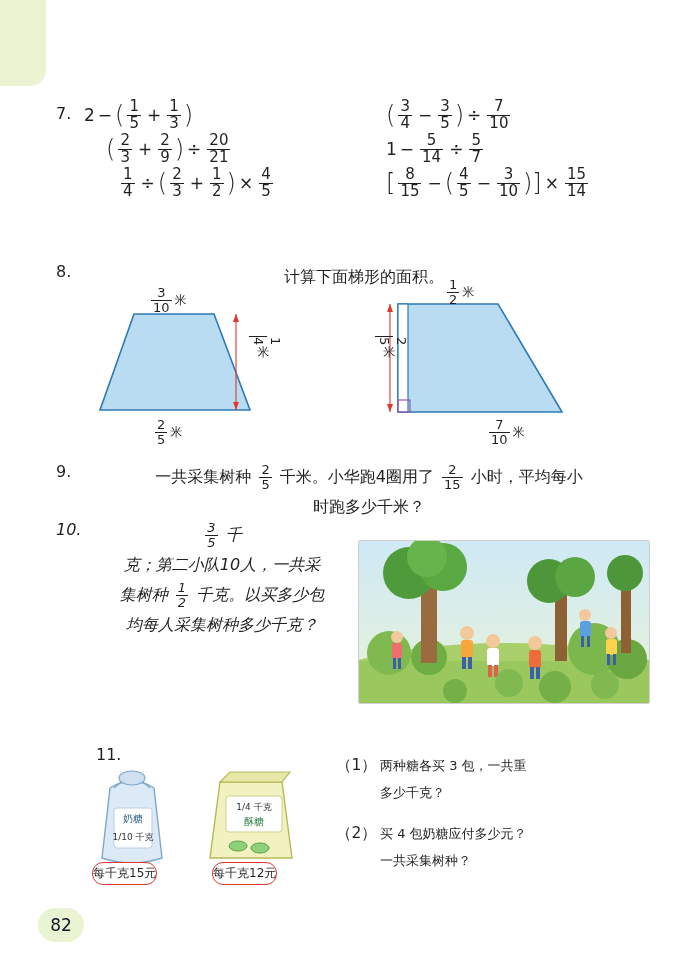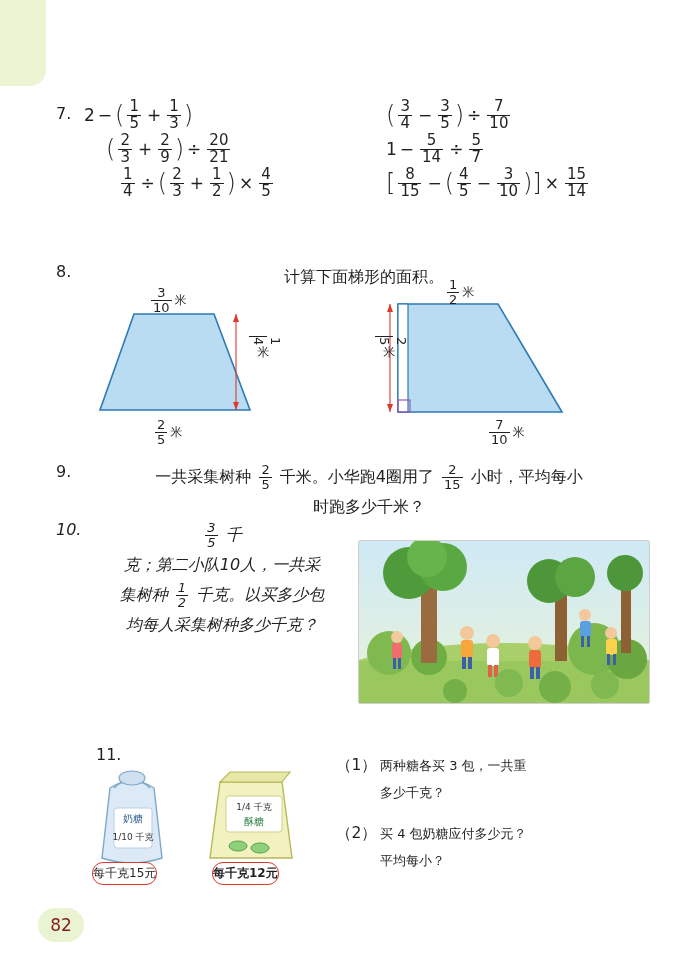--- a/index.html
+++ b/index.html
@@ -73,21 +73,21 @@
     white-space:nowrap;
   }
   .q11-right{position:absolute;left:336px;top:752px;width:310px;}
   .q11-right .line{font-size:13px;line-height:27px;}
 
   
   .pagenum{
     position:absolute;left:38px;top:908px;width:46px;height:34px;
     background:#eaf4d3;border-radius:17px;
     display:flex;align-items:center;justify-content:center;
-    font-size:17px;color:#7f1d1d;
+    font-size:17px;color:#0f172a;
   }
   .hang{display:flex;}
   .hang .n{width:26px;flex:none;font-size:16px;}
   .hang .b{flex:1;text-align:center;}
 </style>
 </head>
 <body>
 
 <div class="page">
 
@@ -420,34 +420,34 @@
       <path d="M128 20 l62 0 l10 76 l-82 0 z" fill="#f2f2c0" stroke="#b8b858" stroke-width="1.4"></path>
       <path d="M128 20 l10 -10 l60 0 l-8 10 z" fill="#e7e7a8" stroke="#b8b858" stroke-width="1.2"></path>
       <rect x="134" y="34" width="56" height="36" rx="3" fill="#ffffff" stroke="#cfcf8a" stroke-width="1"></rect>
       <text x="162" y="48" font-size="9" text-anchor="middle" fill="#333" font-family="DejaVu Sans">1/4 千克</text>
       <text x="162" y="63" font-size="10" text-anchor="middle" fill="#2a7d3f" font-family="DejaVu Sans">酥糖</text>
       <ellipse cx="146" cy="84" rx="9" ry="5" fill="#8fd07a" stroke="#5a9b4a" stroke-width="1"></ellipse>
       <ellipse cx="168" cy="86" rx="9" ry="5" fill="#8fd07a" stroke="#5a9b4a" stroke-width="1"></ellipse>
     </svg>
   </div>
   <div class="pricetag" style="left:92px;top:862px;">每千克15元</div>
-  <div class="pricetag" style="left:212px;top:862px;font-weight:bold;">每千克12元</div>
+  <div class="pricetag" style="left:212px;top:862px;">每千克12元</div>
 
   <div class="q11-right">
     <div style="display:flex;">
       <div style="width:44px;flex:none;font-size:15.5px;line-height:27px;">（1）</div>
       <div style="flex:1;">
         <div class="line">两种糖各买 3 包，一共重</div>
         <div class="line">多少千克？</div>
       </div>
     </div>
     <div style="display:flex;margin-top:14px;">
       <div style="width:44px;flex:none;font-size:15.5px;line-height:27px;">（2）</div>
       <div style="flex:1;">
         <div class="line">买 4 包奶糖应付多少元？</div>
-        <div class="line">平均每小？</div>
+        <div class="line">一共采集树种？</div>
       </div>
     </div>
   </div>
 
   <div class="pagenum">82</div>
 
 </div>
 
 </body></html>

